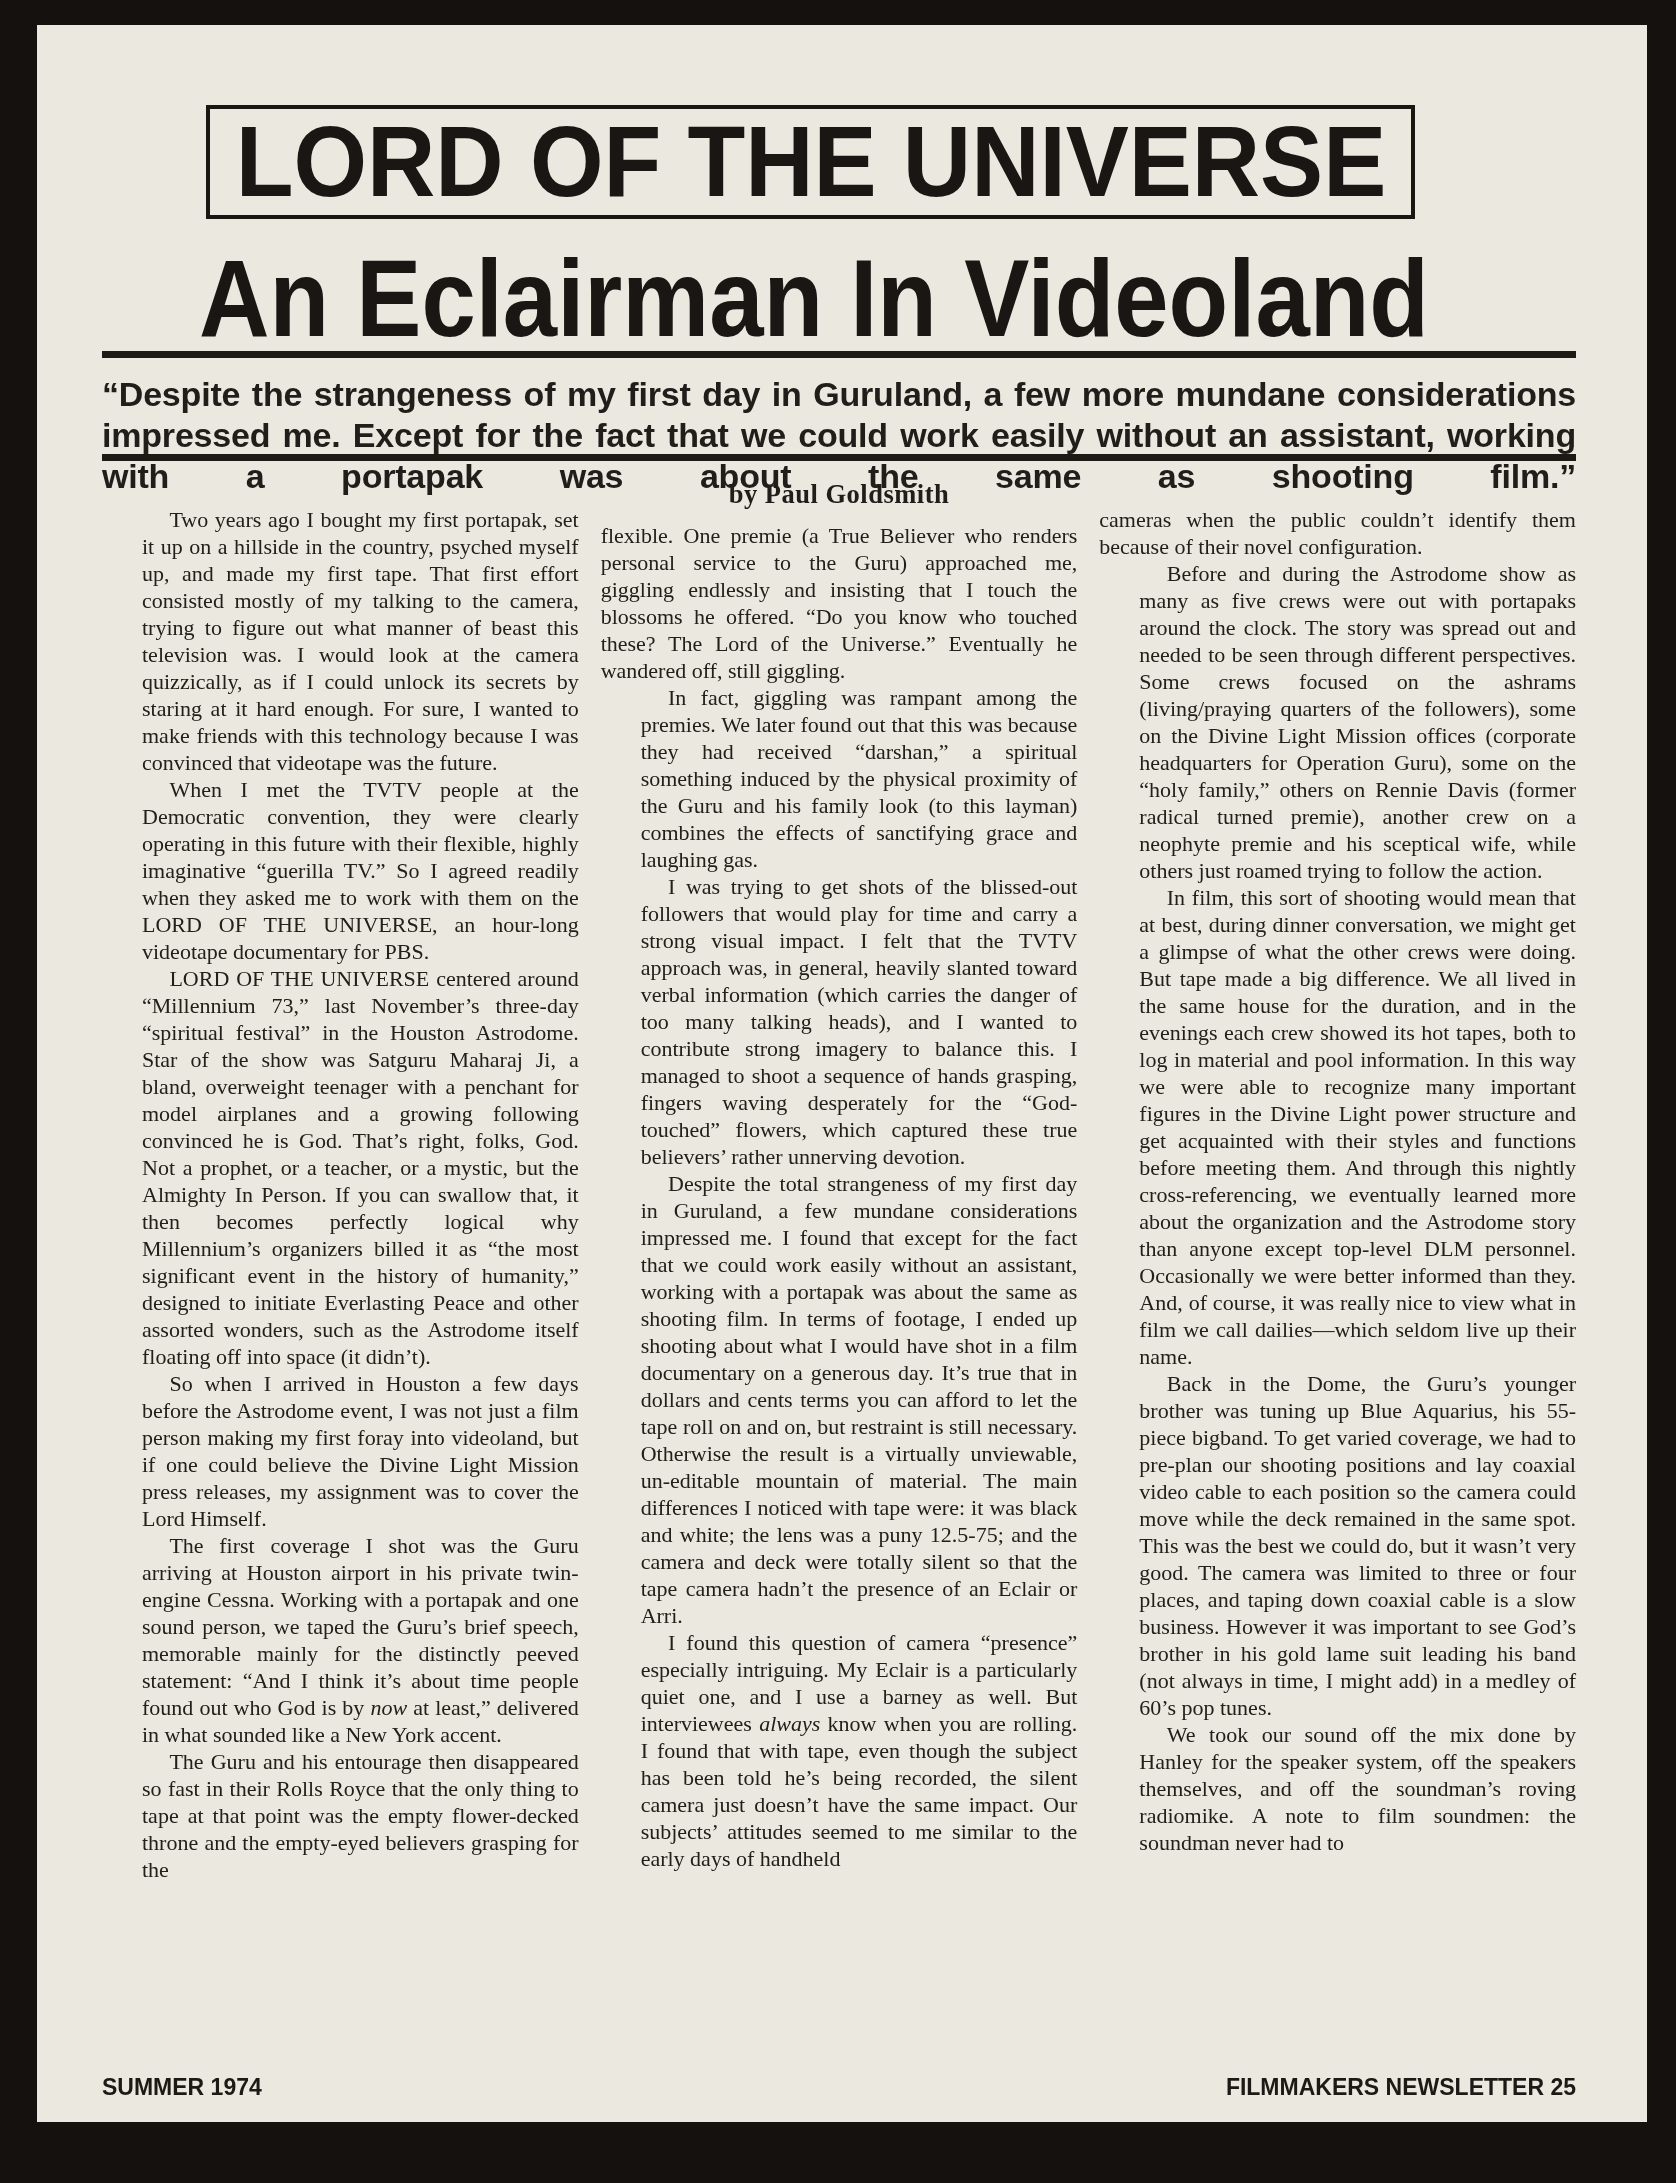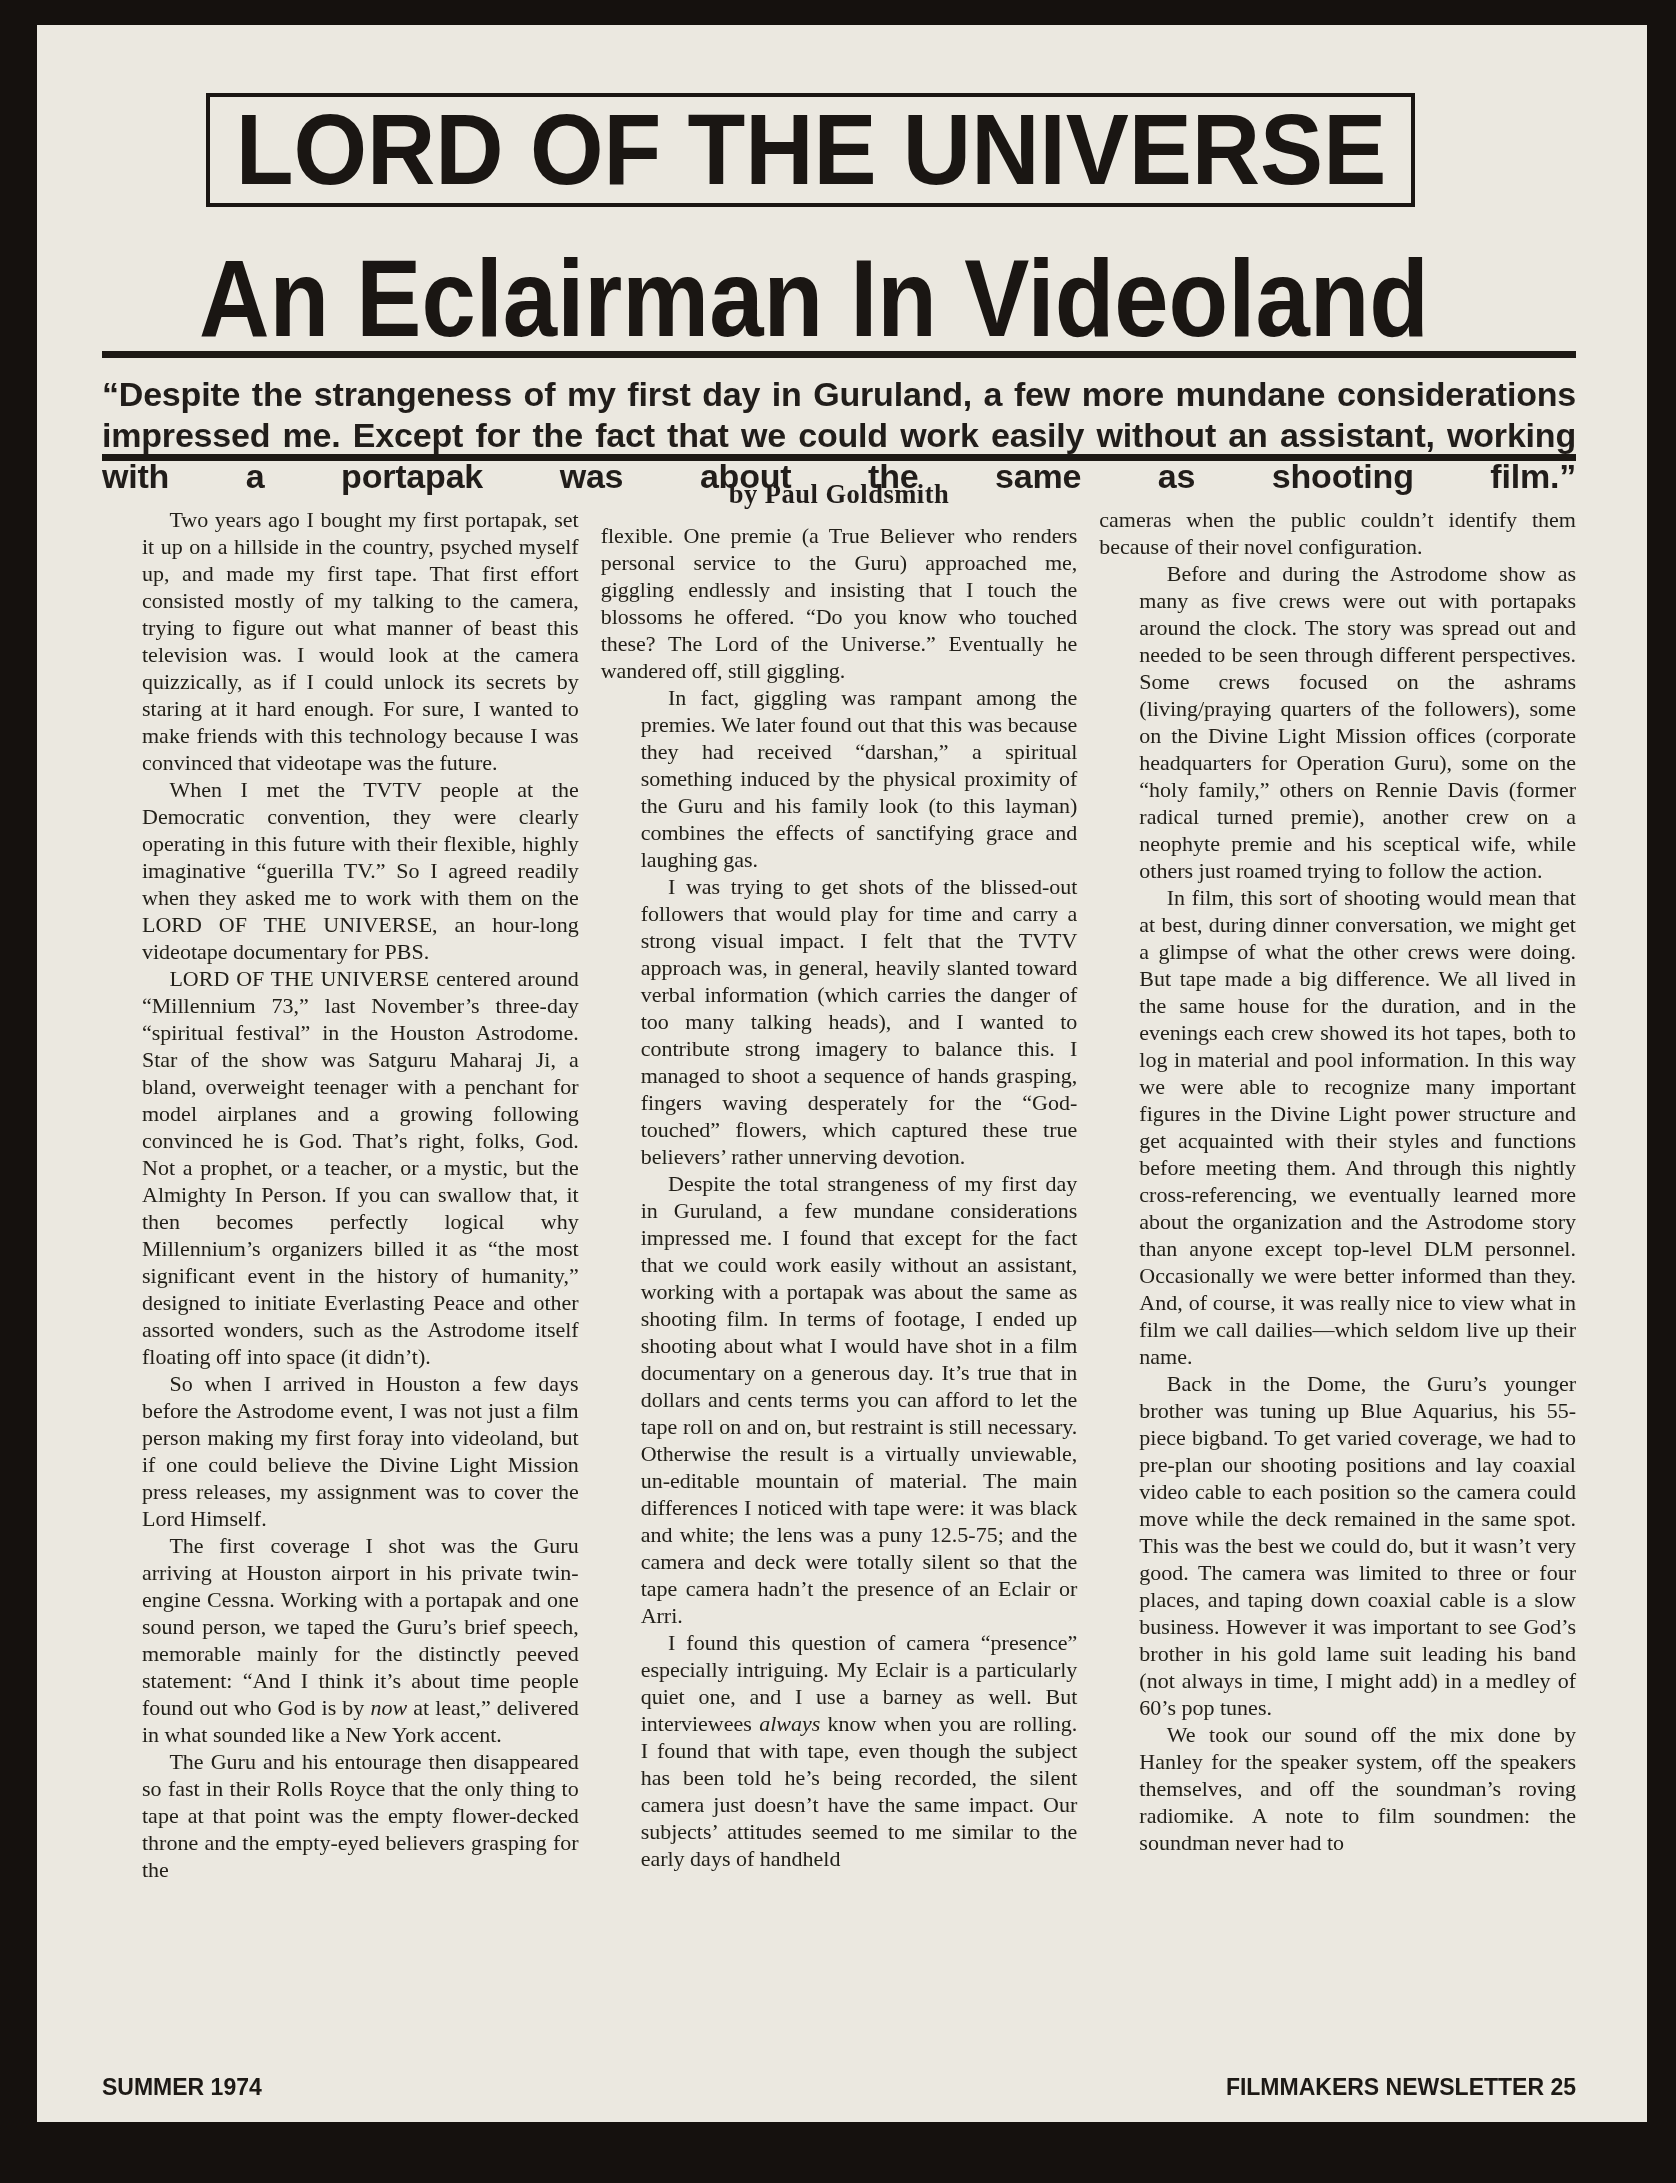--- a/index.html
+++ b/index.html
@@ -19,21 +19,21 @@
   }
   .page {
     position: absolute;
     left: 37px; top: 24.6px;
     width: 1610px; height: 2097px;
     background: #ebe8e0;
     color: #211d1a;
   }
   .title-box {
     position: absolute;
-    left: 169px; top: 68px;
+    left: 169px; top: 80px;
     width: 1209px; height: 114px;
     border: 4.7px solid #1a1613;
     box-sizing: border-box;
   }
   .title-box svg { display: block; margin: 1.9px auto 0 auto; }
   .title-box text, .subtitle-wrap text {
     font-family: "Liberation Sans", sans-serif;
     font-weight: bold;
     fill: #1a1613;
   }

